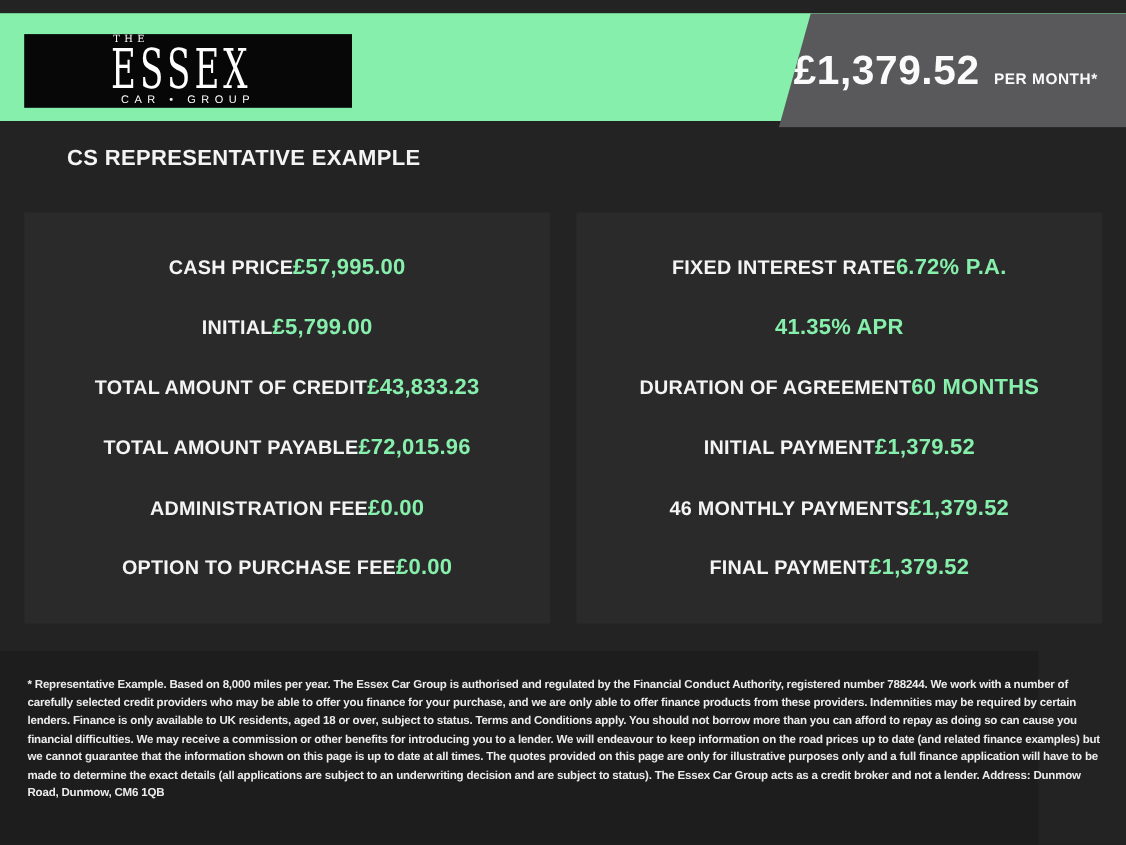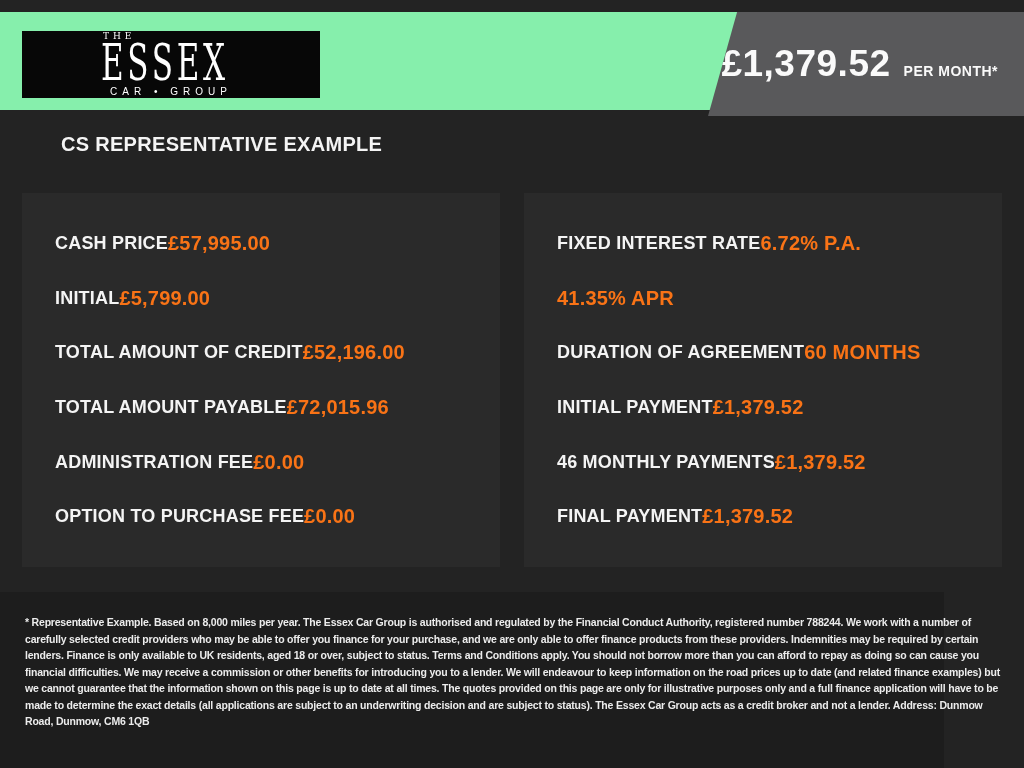--- a/index.html
+++ b/index.html
@@ -65,28 +65,28 @@
   
   .panel {
     position:absolute; top:193px; width:478px; height:374px;
     background:#2a2a2a;
     box-sizing:border-box; padding:23px 33px;
     display:flex; flex-direction:column;
   }
   .panel-left  { left:22px; }
   .panel-right { left:524px; }
   .frow {
-    flex:1; display:flex; align-items:center; justify-content:flex-start;
+    flex:1; display:flex; align-items:center; justify-content:center;
   }
   .frow-label {
     font-size:18px; font-weight:bold; color:#f4f4f4; letter-spacing:0.2px;
     white-space:nowrap;
   }
   .frow-value {
-    font-size:20px; font-weight:bold; color:#f97316; letter-spacing:0.2px;
+    font-size:20px; font-weight:bold; color:#86efac; letter-spacing:0.2px;
     white-space:nowrap;
   }
 
   
   .footer {
     position:absolute; top:592px; left:0; width:944px; height:176px;
     background:#1d1d1d;
   }
   .disclaimer {
     position:absolute; top:22px; left:25px; width:976px;
@@ -121,21 +121,21 @@
     <div class="frow">
       <span class="frow-label">CASH PRICE</span>
       <span class="frow-value">£57,995.00</span>
     </div>
     <div class="frow">
       <span class="frow-label">INITIAL</span>
       <span class="frow-value">£5,799.00</span>
     </div>
     <div class="frow">
       <span class="frow-label">TOTAL AMOUNT OF CREDIT</span>
-      <span class="frow-value">£52,196.00</span>
+      <span class="frow-value">£43,833.23</span>
     </div>
     <div class="frow">
       <span class="frow-label">TOTAL AMOUNT PAYABLE</span>
       <span class="frow-value">£72,015.96</span>
     </div>
     <div class="frow">
       <span class="frow-label">ADMINISTRATION FEE</span>
       <span class="frow-value">£0.00</span>
     </div>
     <div class="frow">

